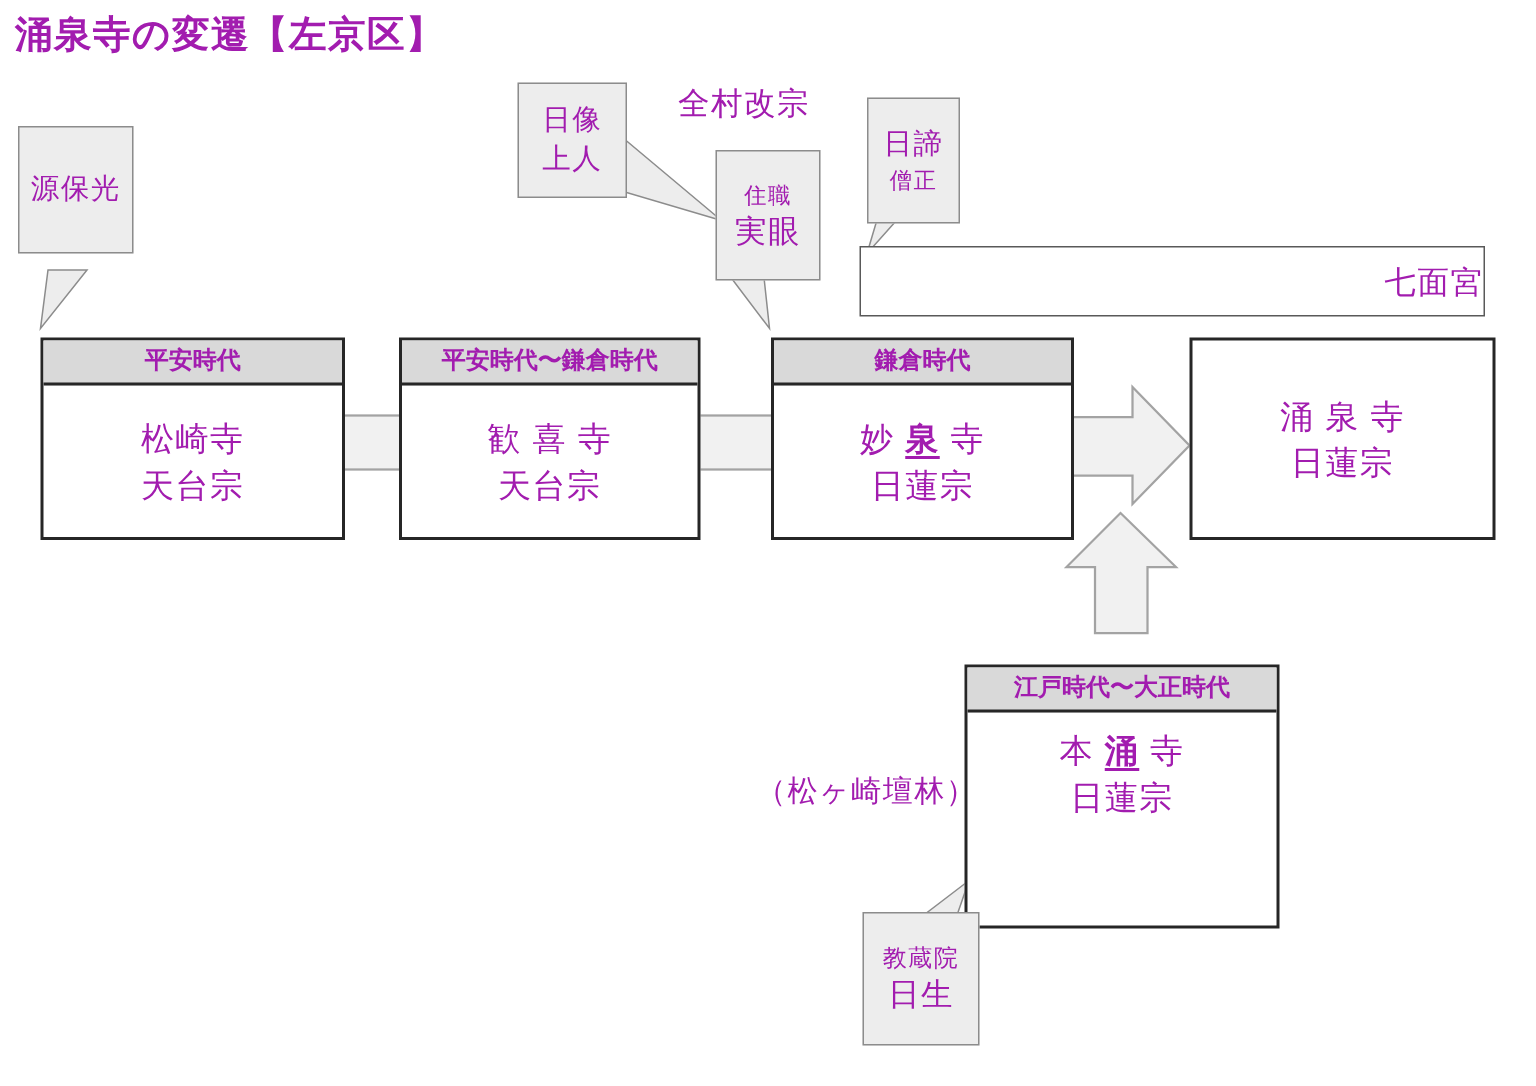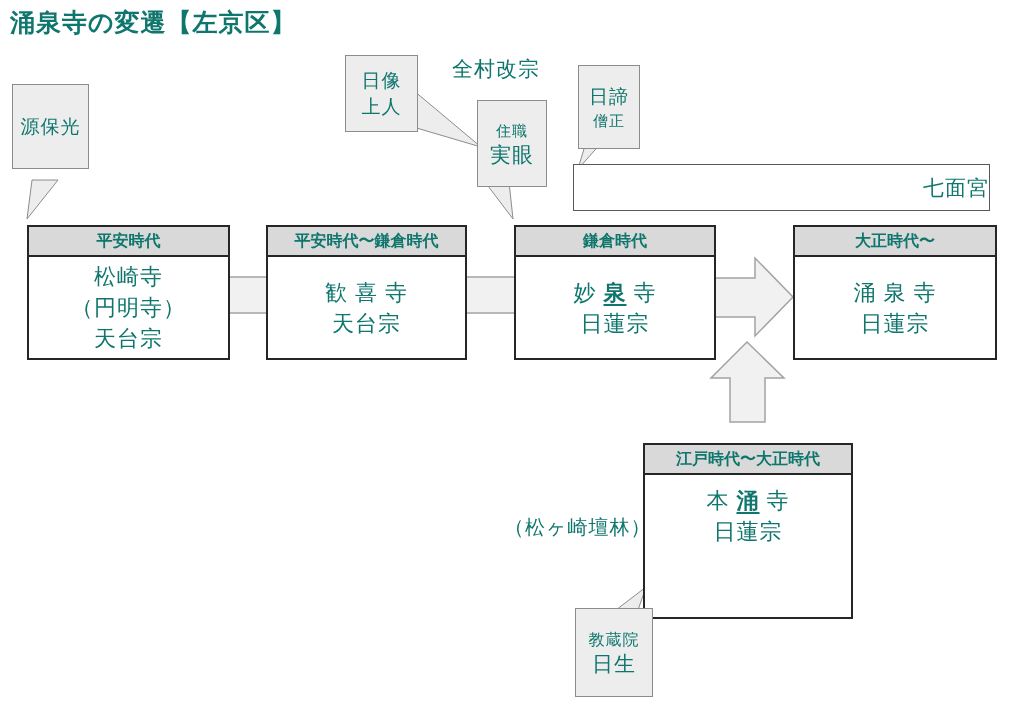--- a/index.html
+++ b/index.html
@@ -7,21 +7,21 @@
     --bubble-bg:#ededed;
     --bubble-border:#8c8c8c;
     --shape-bg:#f1f1f1;
     --shape-border:#a3a3a3;
     --box-border:#262626;
     --thin-border:#595959;
   }
   html,body{margin:0;padding:0;background:#fff;}
   .canvas{
     position:relative;width:1024px;height:724px;background:#ffffff;
-    font-family:"Liberation Sans",sans-serif;color:#0f766e;overflow:hidden;
+    font-family:"Liberation Sans",sans-serif;color:#a21caf;overflow:hidden;
   }
   .layer{position:absolute;left:0;top:0;z-index:0;}
   .shape{fill:var(--shape-bg);stroke:var(--shape-border);stroke-width:1.5;}
   .tail{fill:var(--bubble-bg);stroke:var(--bubble-border);stroke-width:1;}
   .node{position:absolute;z-index:1;box-sizing:border-box;}
   .title{font-size:25px;font-weight:bold;letter-spacing:1px;}
   .flow-box{border:2px solid var(--box-border);background:#fff;display:flex;flex-direction:column;}
   .flow-box .era{
     background:var(--header-bg);border-bottom:2px solid var(--box-border);
     font-weight:bold;font-size:16px;text-align:center;height:28px;line-height:28px;
@@ -92,21 +92,20 @@
   </div>
 
   <div class="node wide-box" style="left:573px;top:164px;width:417px;height:47px;justify-content:flex-end;">
     <span>七面宮</span>
   </div>
 
   <div class="node flow-box" style="left:27px;top:225px;width:203px;height:135px;">
     <div class="era">平安時代</div>
     <div class="body">
       <div>松崎寺</div>
-      <div>（円明寺）</div>
       <div>天台宗</div>
     </div>
   </div>
 
   <div class="node flow-box" style="left:266px;top:225px;width:201px;height:135px;">
     <div class="era">平安時代〜鎌倉時代</div>
     <div class="body">
       <div>歓 喜 寺</div>
       <div>天台宗</div>
     </div>
@@ -114,21 +113,20 @@
 
   <div class="node flow-box" style="left:514px;top:225px;width:202px;height:135px;">
     <div class="era">鎌倉時代</div>
     <div class="body">
       <div><span>妙 </span><span class="emph">泉</span><span> 寺</span></div>
       <div>日蓮宗</div>
     </div>
   </div>
 
   <div class="node flow-box" style="left:793px;top:225px;width:204px;height:135px;">
-    <div class="era">大正時代〜</div>
     <div class="body">
       <div>涌 泉 寺</div>
       <div>日蓮宗</div>
     </div>
   </div>
 
   <div class="node flow-box top-align" style="left:643px;top:443px;width:210px;height:176px;">
     <div class="era">江戸時代〜大正時代</div>
     <div class="body">
       <div><span>本 </span><span class="emph">涌</span><span> 寺</span></div>

